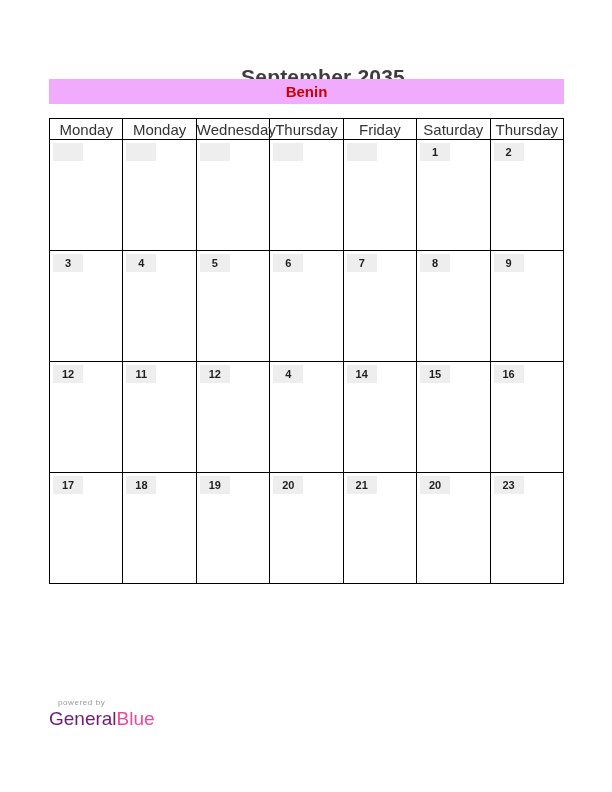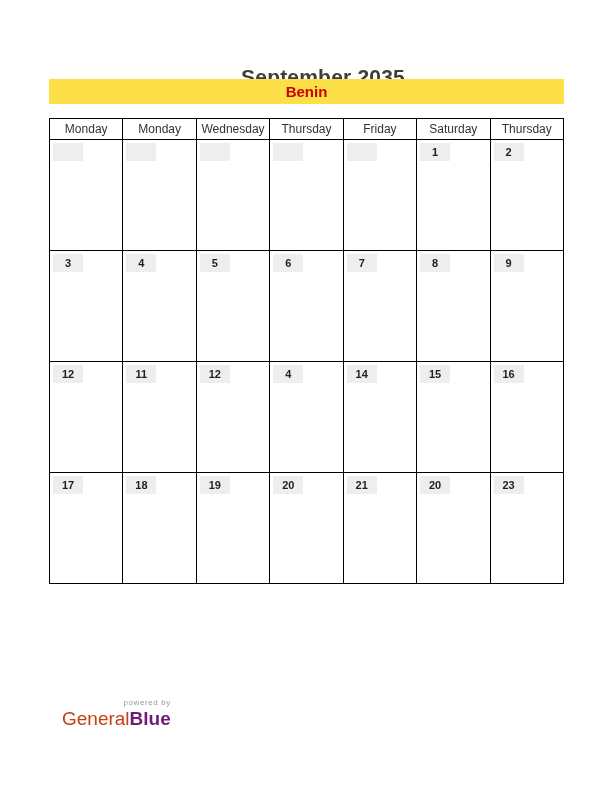--- a/index.html
+++ b/index.html
@@ -15,40 +15,40 @@
   .title {
     position: absolute; top: 48px; left: 0;
     width: 100%; text-align: center;
     font-size: 21px; font-weight: bold; color: #3d3d3d;
     margin: 17px; letter-spacing: 0.2px;
   }
 
   .country-bar {
     position: absolute; top: 79px; left: 49px;
     width: 515px; height: 25px;
-    background: #fde047;
+    background: #f0abfc;
     display: flex; align-items: center; justify-content: center;
   }
   .country-name {
     font-size: 15px; font-weight: bold; color: #cc0000;
   }
 
   table.calendar {
     position: absolute; top: 118px; left: 49px;
     width: 515px;
     border-collapse: collapse;
     table-layout: fixed;
   }
   table.calendar th, table.calendar td {
     border: 1px solid #000000;
     padding: 0;
   }
   table.calendar th {
     height: 21px;
-    font-size: 12px; font-weight: normal; color: #333333;
+    font-size: 15px; font-weight: normal; color: #333333;
     text-align: center; vertical-align: middle;
   }
   table.calendar td {
     height: 111px;
     vertical-align: top;
     background: #ffffff;
   }
   .day-badge {
     margin: 3px 0 0 3px;
     width: 30px; height: 18px;
@@ -57,28 +57,27 @@
     font-size: 11px; font-weight: bold; color: #1f1f1f;
   }
 
   .footer {
     position: absolute; top: 698px; left: 49px;
   }
   .powered-by {
     font-size: 8px; color: #999999;
     letter-spacing: 0.6px;
     margin: 0 0 1px 9px;
-    text-align: right;
   }
   .brand {
     font-size: 19px; line-height: 22px;
     cursor: pointer;
   }
-  .brand-general { color: #c2410c; margin-left: 13px; }
-  .brand-blue { color: #701a75; font-weight: bold; }
+  .brand-general { color: #701a75; }
+  .brand-blue { color: #ec4899; }
 </style>
 </head>
 <body>
 
 <div class="page">
 
   <h1 class="title">September 2035</h1>
 
   <div class="country-bar">
     <span class="country-name">Benin</span>

